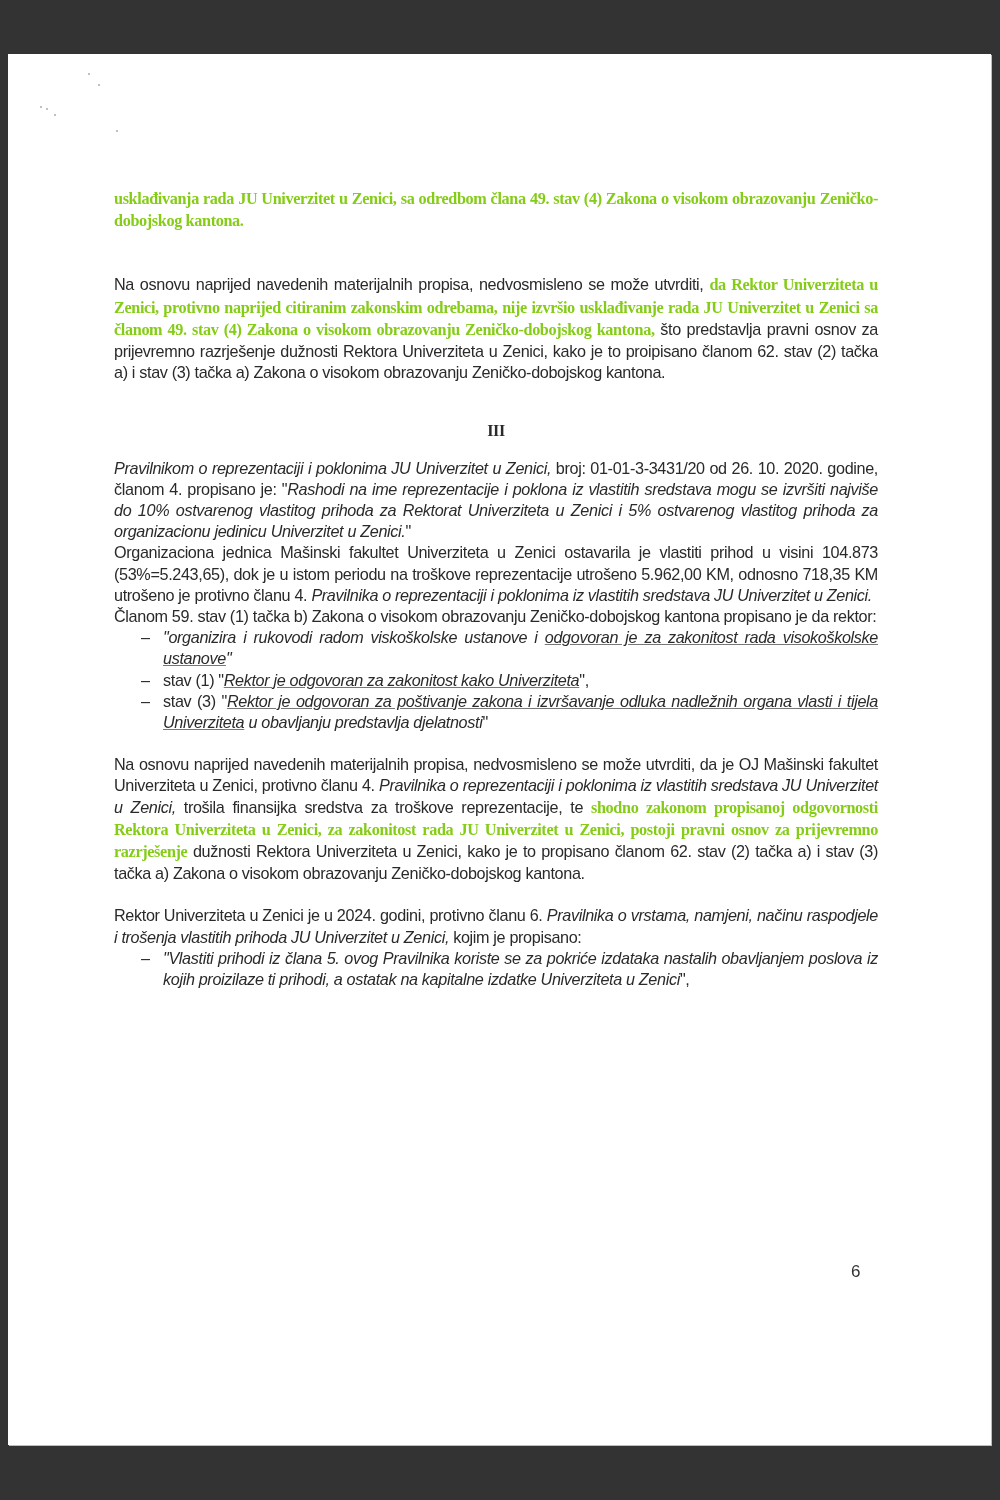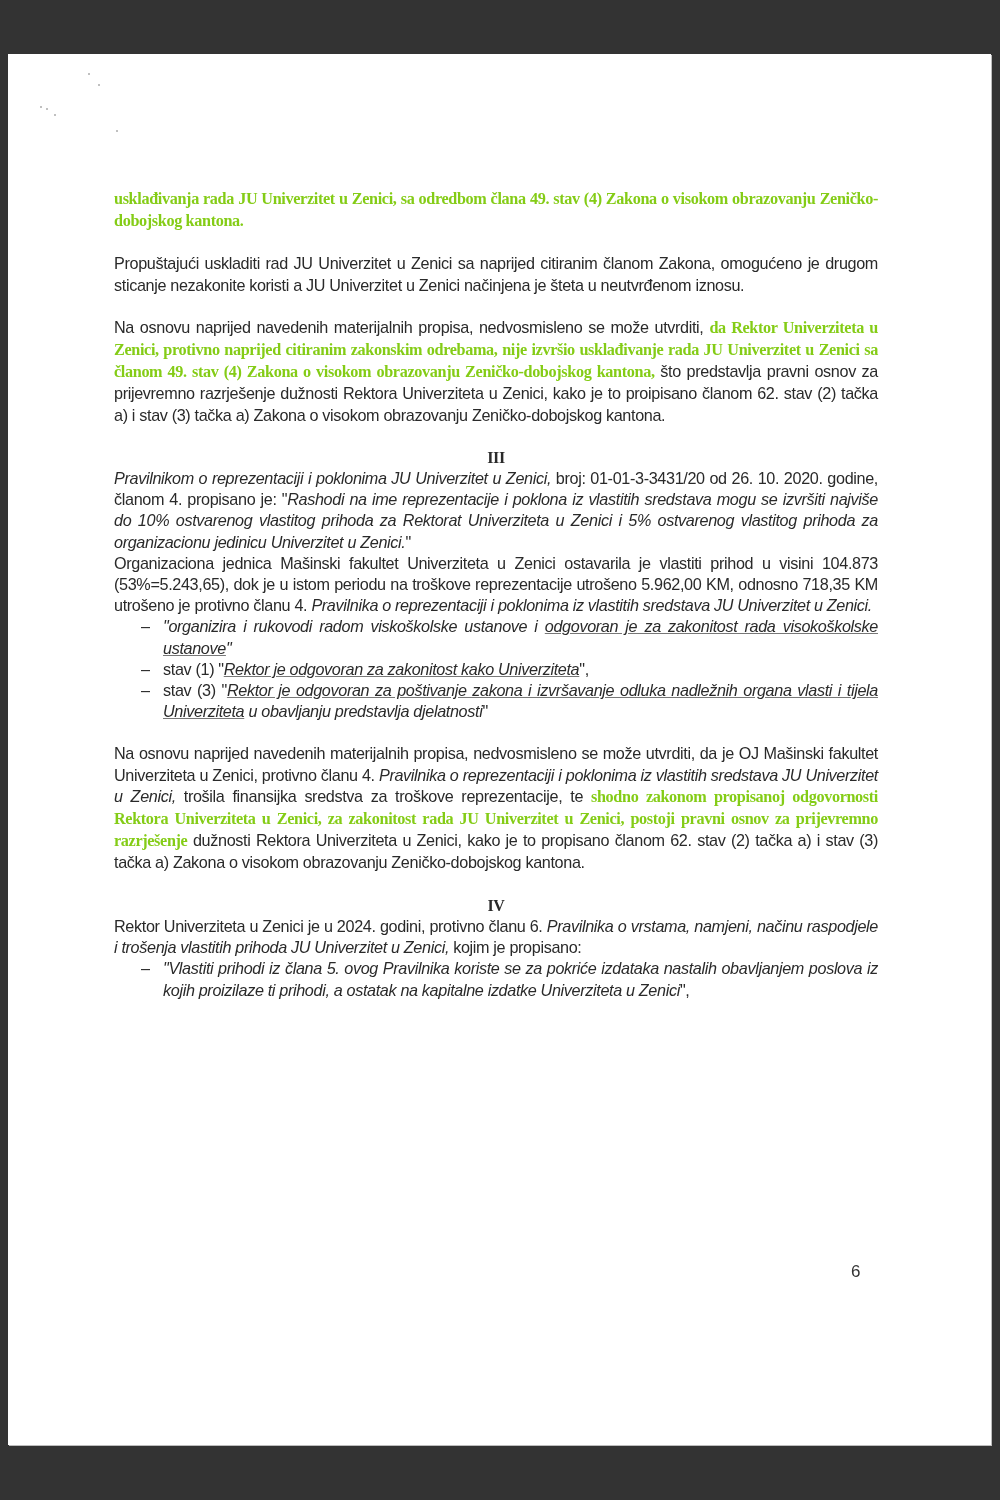--- a/index.html
+++ b/index.html
@@ -32,21 +32,21 @@
   p { margin: 0; text-align: justify; }
   .gap { height: 21px; }
   b { font-weight: bold; color: #84cc16; font-family: Liberation Serif, serif; }
   i { font-style: italic; }
   u { text-decoration: underline; text-decoration-color: #777; }
   .section-num {
     text-align: center;
     font-family: "Liberation Serif", "DejaVu Serif", serif;
     font-weight: bold;
     font-size: 16px;
-    margin: 0;
+    margin: 16px;
   }
   ul.dash {
     list-style: none;
     margin: 0; padding: 0;
   }
   ul.dash li {
     position: relative;
     padding-left: 49px;
     text-align: justify;
   }
@@ -74,34 +74,34 @@
   <span class="speck" style="left:46px;top:60px;"></span>
   <span class="speck" style="left:108px;top:76px;"></span>
 </div>
 
 <div class="content">
 
   <p><b>usklađivanja rada JU Univerzitet u Zenici, sa odredbom člana 49. stav (4) Zakona o visokom obrazovanju Zeničko-dobojskog kantona.</b></p>
 
   <div class="gap"></div>
 
-  <p><span>Propuštajući uskladiti rad JU Univerzitet u Zenici sa naprijed citiranim članom Zakona, omogućeno je drugom sticanje nezakonite koristi a JU Univerzitet u Zenici načinjena je šteta u neutvrđenom iznosu.</span></p>
 
   <div class="gap"></div>
 
   <p><span>Na osnovu naprijed navedenih materijalnih propisa, nedvosmisleno se može utvrditi, </span><b>da Rektor Univerziteta u Zenici, protivno naprijed citiranim zakonskim  odrebama, nije izvršio usklađivanje rada JU Univerzitet u Zenici sa članom 49. stav (4) Zakona o visokom obrazovanju Zeničko-dobojskog kantona,</b><span> što predstavlja pravni osnov za prijevremno razrješenje dužnosti Rektora Univerziteta u Zenici, kako je to proipisano članom 62. stav (2) tačka a) i stav (3) tačka a) Zakona o visokom obrazovanju Zeničko-dobojskog kantona.</span></p>
 
   <div class="gap"></div>
 
   <p class="section-num">III</p>
 
   <p><i>Pravilnikom o reprezentaciji i poklonima JU Univerzitet u Zenici,</i><span> broj: 01-01-3-3431/20 od 26. 10. 2020. godine, članom 4. propisano je: "</span><i>Rashodi na ime reprezentacije i poklona iz vlastitih sredstava mogu se izvršiti najviše do 10% ostvarenog vlastitog prihoda za Rektorat Univerziteta u Zenici i 5% ostvarenog vlastitog prihoda za organizacionu jedinicu Univerzitet u Zenici.</i><span>"</span></p>
 
   <p><span>Organizaciona jednica Mašinski fakultet Univerziteta u Zenici ostavarila je vlastiti prihod u visini 104.873 (53%=5.243,65), dok je u istom periodu na troškove reprezentacije utrošeno 5.962,00 KM, odnosno 718,35 KM utrošeno je protivno članu 4. </span><i>Pravilnika o reprezentaciji i poklonima iz vlastitih sredstava JU Univerzitet u Zenici.</i></p>
 
+  <p><span>Članom 59. stav (1) tačka b) Zakona o visokom obrazovanju Zeničko-dobojskog kantona propisano je da rektor:</span></p>
 
   <ul class="dash">
     <li>
       <span class="dash-mark">–</span><i><span>"</span><span>organizira i rukovodi radom viskoškolske ustanove i </span><u>odgovoran je za zakonitost rada visokoškolske ustanove</u><span>"</span></i>
     </li>
   </ul>
 
 
   <ul class="dash">
     <li>
@@ -111,21 +111,20 @@
       <span class="dash-mark">–</span><span>stav (3) "</span><i><u>Rektor je odgovoran za poštivanje zakona i izvršavanje odluka nadležnih organa vlasti i tijela Univerziteta</u><span> u obavljanju predstavlja djelatnosti</span></i><span>"</span>
     </li>
   </ul>
 
   <div class="gap"></div>
 
   <p><span>Na osnovu naprijed navedenih materijalnih propisa, nedvosmisleno se može utvrditi, da je OJ Mašinski fakultet Univerziteta u Zenici, protivno članu 4. </span><i>Pravilnika o reprezentaciji i poklonima iz vlastitih sredstava JU Univerzitet u Zenici,</i><span> trošila finansijka sredstva za troškove reprezentacije, te </span><b>shodno zakonom propisanoj odgovornosti Rektora Univerziteta u Zenici, za zakonitost rada JU Univerzitet u Zenici, postoji pravni osnov za prijevremno razrješenje</b><span> dužnosti Rektora Univerziteta u Zenici, kako je to propisano članom 62. stav (2) tačka a) i stav (3) tačka a) Zakona o visokom obrazovanju Zeničko-dobojskog kantona.</span></p>
 
   <div class="gap"></div>
 
-  <p class="section-num">IV</p>
 
   <p><span>Rektor Univerziteta u Zenici je u 2024. godini, protivno članu 6. </span><i>Pravilnika o vrstama, namjeni, načinu raspodjele i trošenja vlastitih prihoda JU Univerzitet u Zenici,</i><span> kojim je propisano:</span></p>
 
   <ul class="dash">
     <li>
       <span class="dash-mark">–</span><i><span>"</span><span>Vlastiti prihodi iz člana 5. ovog Pravilnika koriste se za pokriće izdataka nastalih obavljanjem poslova iz kojih proizilaze ti prihodi, a ostatak na kapitalne izdatke Univerziteta u Zenici</span></i><span>",</span>
     </li>
   </ul>
 
 </div>

